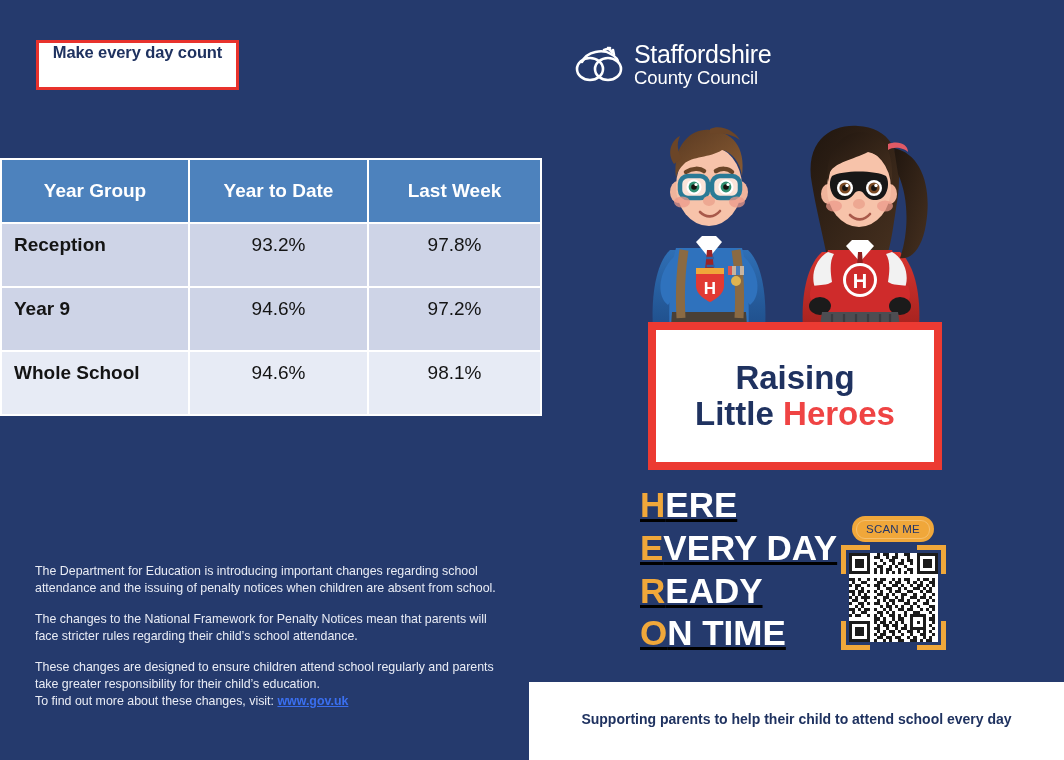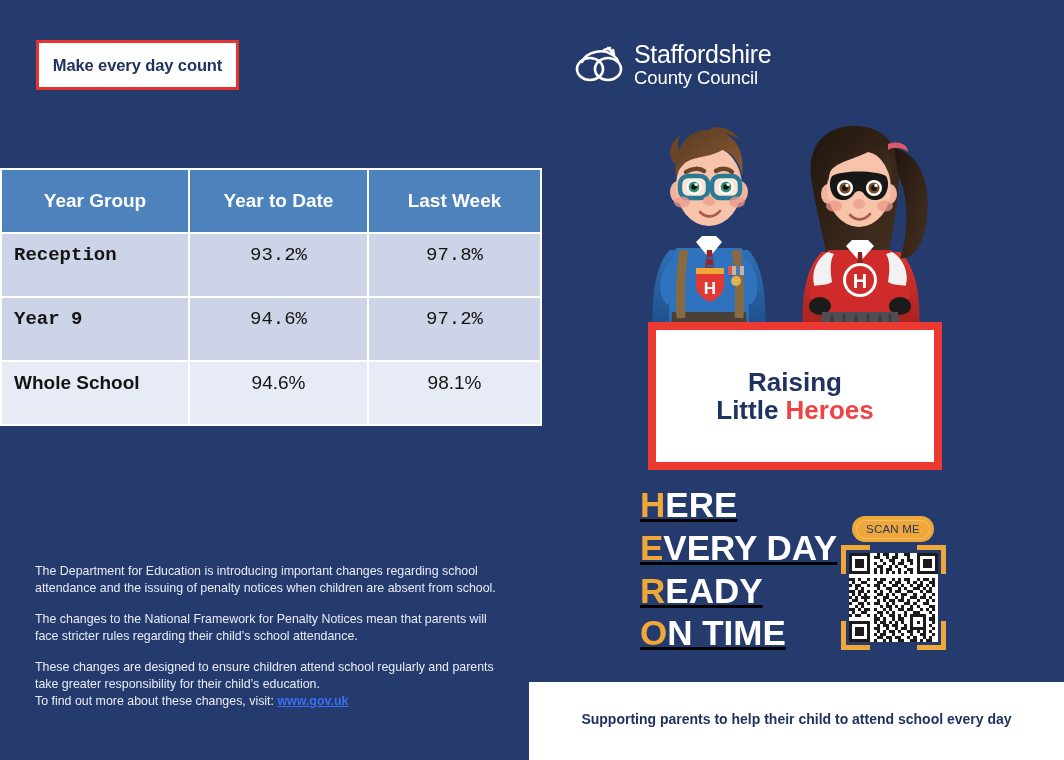--- a/index.html
+++ b/index.html
@@ -28,21 +28,21 @@
   .tagline-box {
     position: absolute;
     left: 36px;
     top: 40px;
     width: 203px;
     height: 50px;
     background: #ffffff;
     border: 3px solid #e8322c;
     box-sizing: border-box;
     display: flex;
-    align-items: center;
+    align-items: flex-start;
     justify-content: center;
   }
   .tagline-text {
     color: #1f3260;
     font-size: 16.5px;
     font-weight: bold;
     letter-spacing: -0.1px;
     white-space: nowrap;
   }
 
@@ -73,21 +73,21 @@
   .council-line2 {
     font-size: 18.5px;
     letter-spacing: -0.1px;
     margin-top: 2px;
   }
 
   
   .attendance-table {
     position: absolute;
     left: 0px;
-    top: 168px;
+    top: 158px;
     width: 528px;
     border-collapse: collapse;
     table-layout: fixed;
     border-radius: 15px;
   }
   .attendance-table th,
   .attendance-table td {
     border: 2px solid #ffffff;
     padding: 0;
   }
@@ -113,21 +113,21 @@
     box-sizing: border-box;
   }
   .attendance-table td.cell-group {
     text-align: left;
     padding-left: 12px;
     font-weight: bold;
   }
   .attendance-table td.cell-val {
     text-align: center;
   }
-  .row-dark td  { background: #ced4e7; font-family: Liberation Mono, monospace; }
+  .row-dark td  { background: #ced4e7; }
   .row-light td { background: #e7ebf5; }
 
   
   .body-copy {
     position: absolute;
     left: 35px;
     top: 563px;
     width: 470px;
     color: #e9ecf5;
     font-size: 12.4px;
@@ -161,21 +161,21 @@
     background: #ffffff;
     border: 8px solid #ec3a32;
     box-sizing: border-box;
     display: flex;
     flex-direction: column;
     align-items: center;
     justify-content: center;
     line-height: 1.08;
   }
   .rlh-line {
-    font-size: 26px;
+    font-size: 33px;
     font-weight: bold;
     white-space: nowrap;
   }
   .rlh-navy   { color: #1f3260; }
   .rlh-orange { color: #ef4444; }
 
   
   .hero-acronym {
     position: absolute;
     left: 640px;

